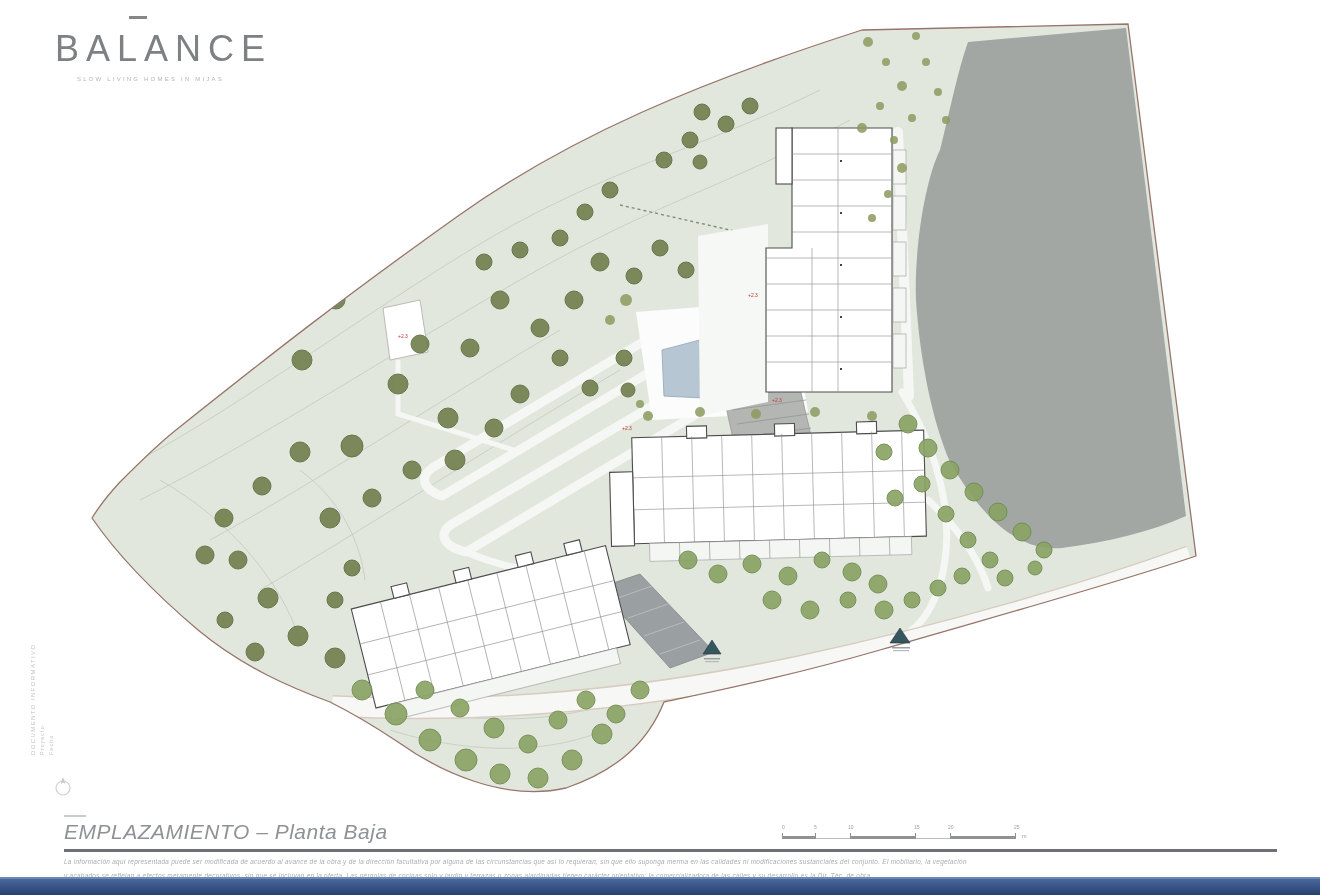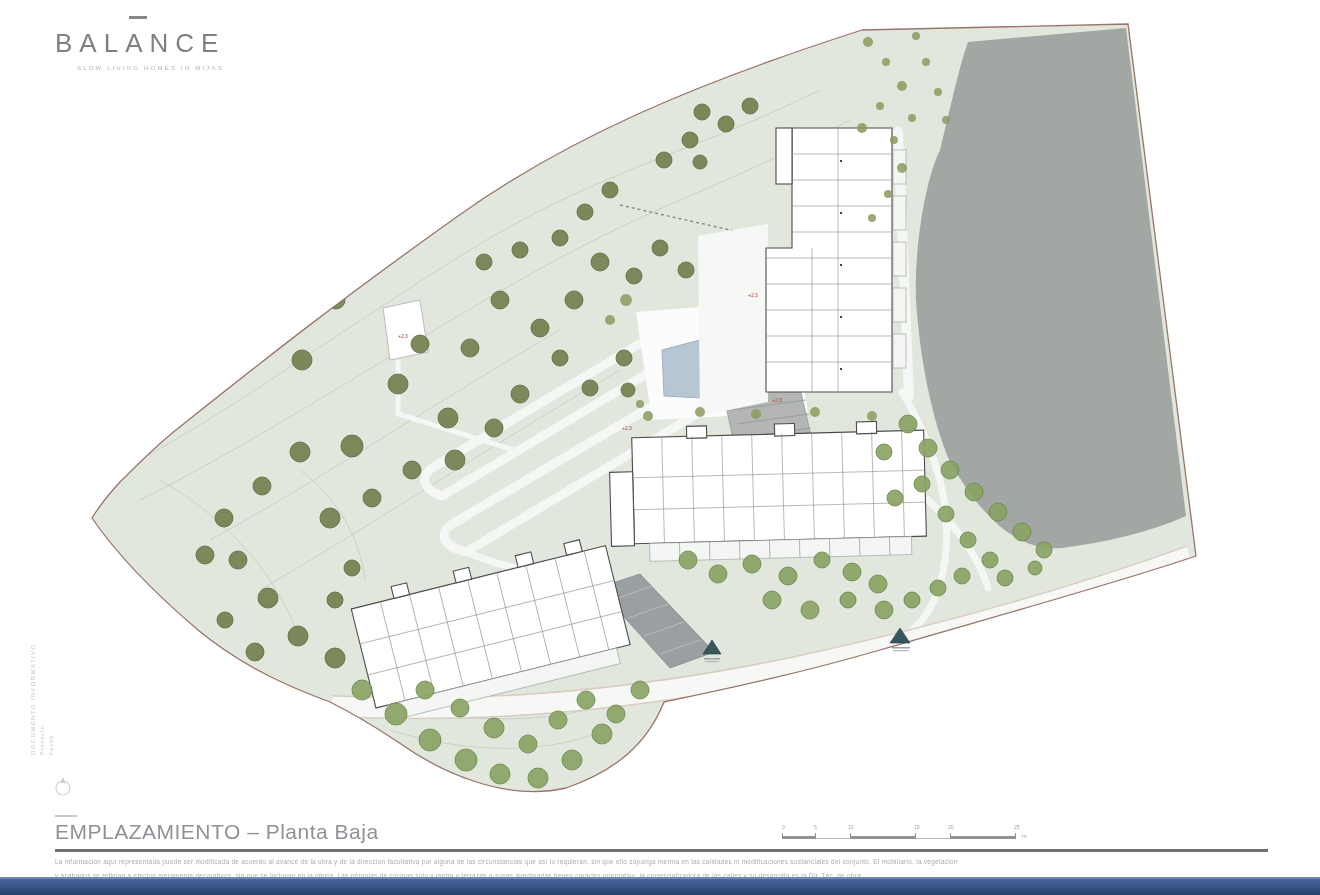--- a/index.html
+++ b/index.html
@@ -1,32 +1,32 @@
 <!DOCTYPE html>
 <html><head>
 <meta charset="utf-8">
 <style>
   html,body{margin:0;padding:0;background:#ffffff;}
   body{width:1320px;height:895px;position:relative;overflow:hidden;
        font-family:"Liberation Sans", sans-serif;}
   
   .logo{position:absolute;left:55px;top:28px;}
-  .logo-text{font-size:26px;font-weight:400;color:#7d8184;letter-spacing:7px;}
+  .logo-text{font-size:36px;font-weight:400;color:#7d8184;letter-spacing:7px;}
   .logo-macron{position:absolute;left:74px;top:-12px;width:18px;height:3px;background:#85888b;}
   .logo-tagline{margin-top:6px;margin-left:22px;font-size:6px;color:#b2b5b8;letter-spacing:2.2px;}
   
   .side-block{position:absolute;left:30px;top:755px;transform:rotate(-90deg);
               transform-origin:left top;width:145px;color:#c0c3c5;}
   .side-line1{font-size:6px;letter-spacing:1.4px;}
   .side-line2,.side-line3{font-size:5.5px;letter-spacing:1px;margin-top:3px;}
   .north{position:absolute;left:52px;top:775px;width:22px;height:22px;}
   .north circle{fill:none;stroke:#cdd0d2;stroke-width:1.2;}
   .north path{fill:#c6c9cb;}
   
-  .title-block{position:absolute;left:55px;top:815px;width:1213px;}
+  .title-block{position:absolute;left:64px;top:815px;width:1213px;font-style:italic;}
   .title-tick{width:22px;height:2px;background:#c9ccce;margin-bottom:3px;}
   .sheet-title{font-size:21px;color:#8e9296;letter-spacing:.5px;}
   .title-rule{margin-top:5px;height:2.5px;background:#6d7175;width:100%;}
   .disclaimer{margin-top:5px;font-size:6.4px;line-height:9px;color:#a7abae;
               filter:blur(.35px);letter-spacing:.3px;}
   
   .bottom-bar{position:absolute;left:0;bottom:0;width:1320px;height:16px;
               background:linear-gradient(#49679d,#26406d);border-top:2px solid #6c88b5;}
   
   .scale-bar{position:absolute;left:782px;top:824px;width:286px;}

